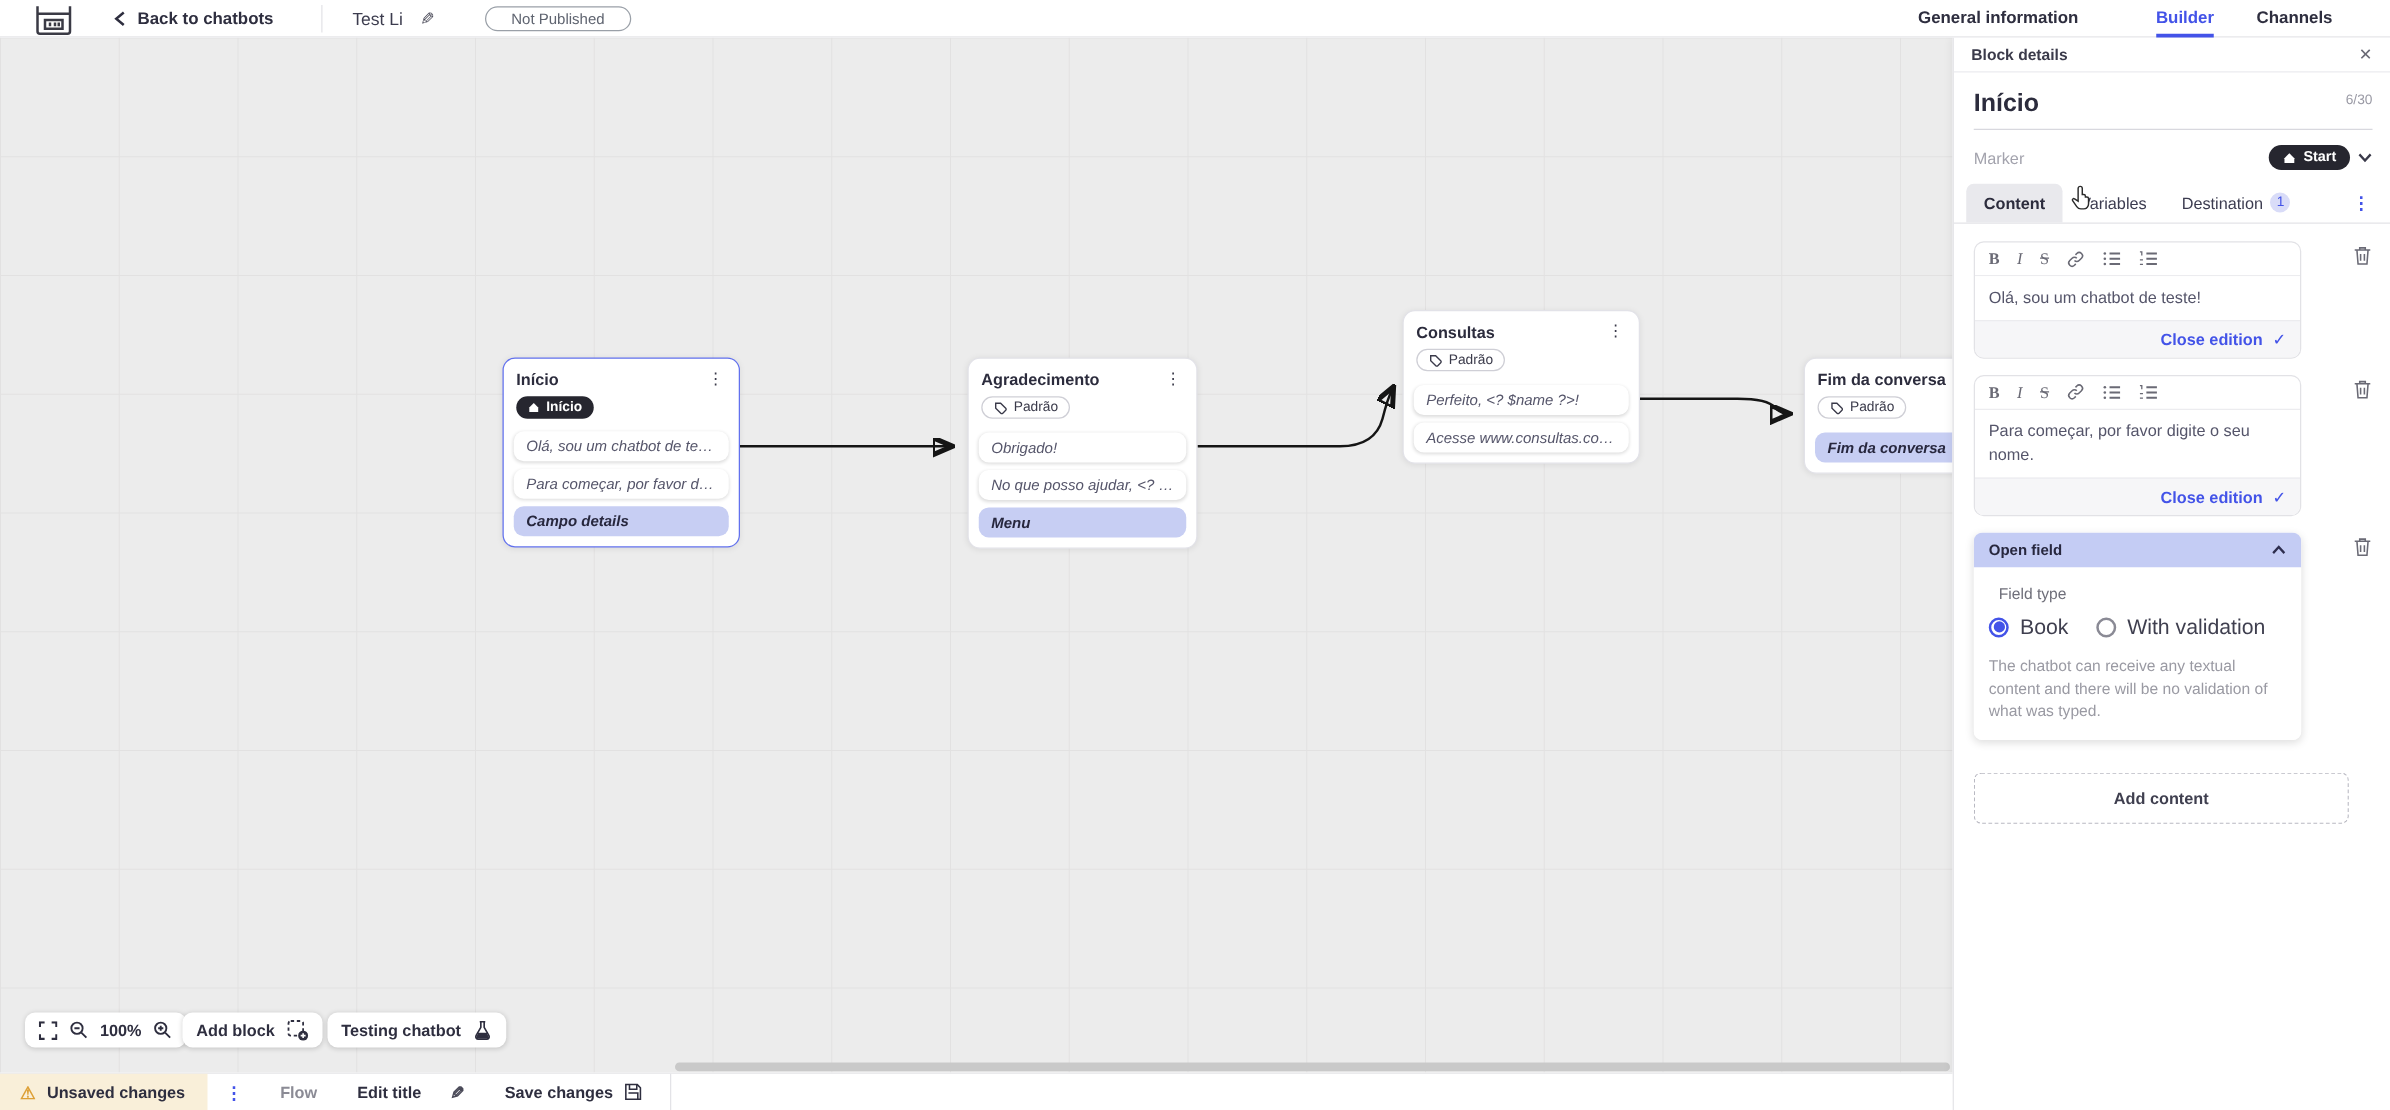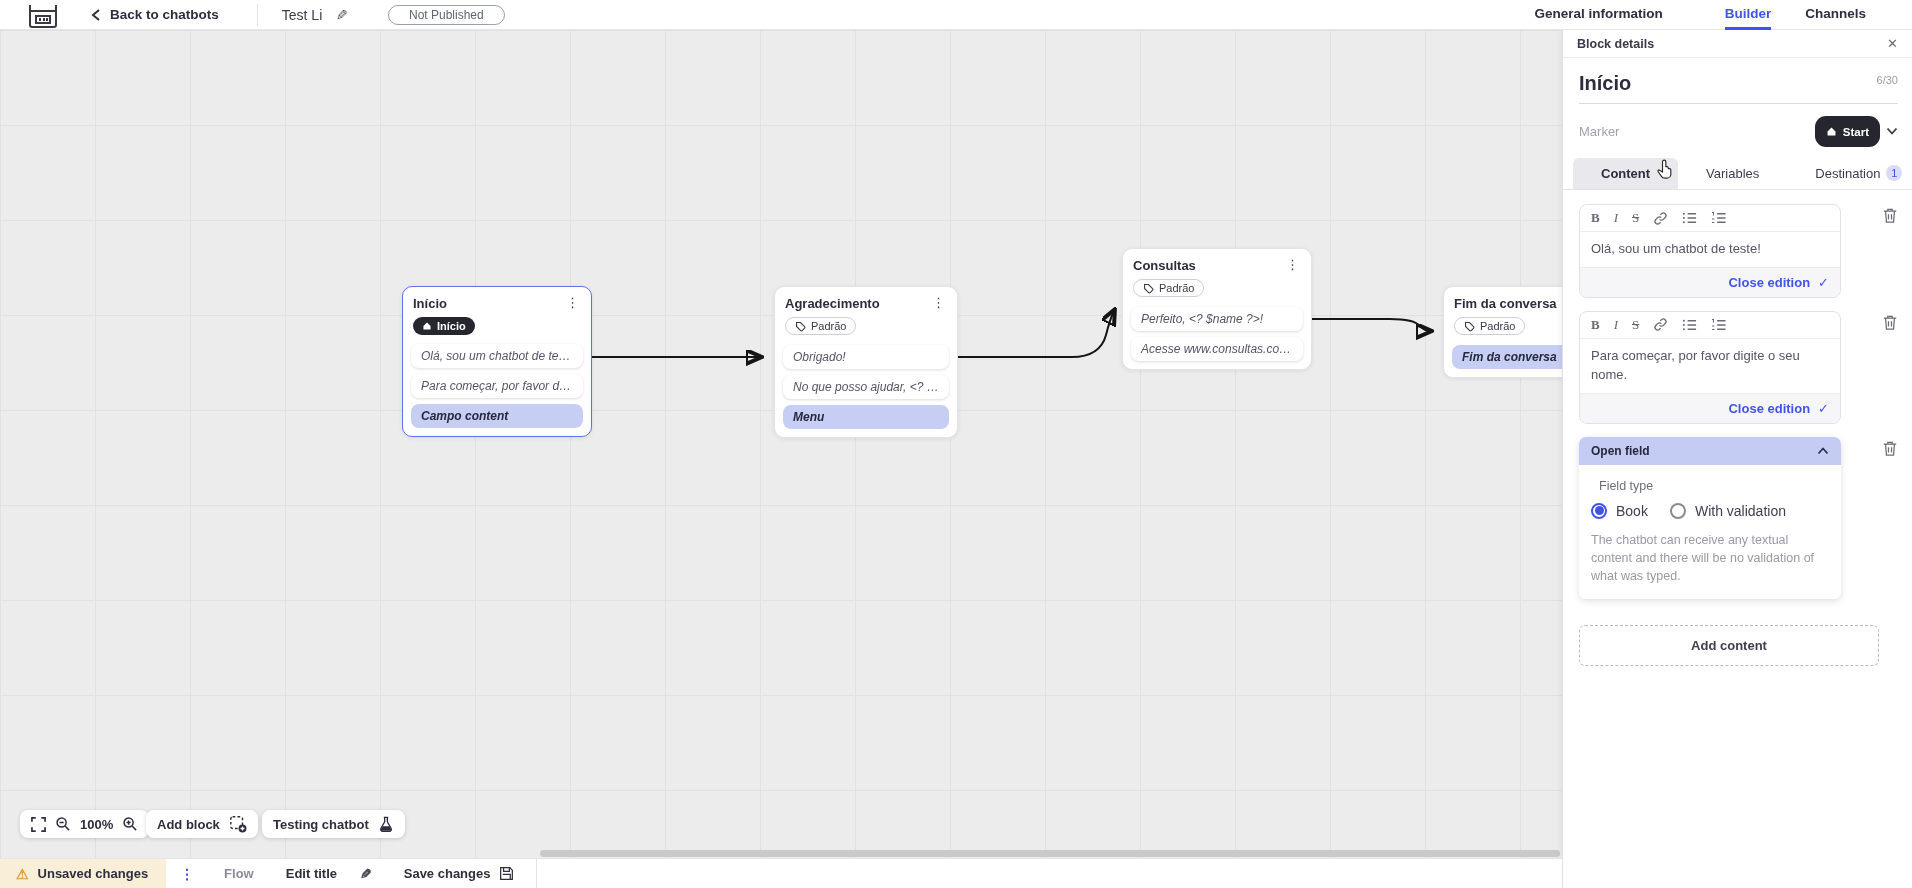--- a/index.html
+++ b/index.html
@@ -48,23 +48,23 @@
   .panel-head{display:flex;align-items:center;justify-content:space-between;padding:6px 14px;border-bottom:1px solid #ececef;}
   .panel-head-label{font-size:12.5px;font-weight:700;color:#3a3a4a;}
   .close-x{font-size:13px;color:#6a6a75;cursor:pointer;}
   .name-row{display:flex;align-items:flex-start;justify-content:space-between;padding:14px 14px 0 16px;}
   .name-input{font-size:20px;font-weight:700;color:#2c2c3d;}
   .char-counter{font-size:11px;color:#9a9aa5;margin-top:2px;}
   .name-underline{margin:8px 14px 0 16px;border-bottom:1px solid #d8d8de;}
   .marker-row{display:flex;align-items:center;justify-content:space-between;padding:12px 14px 10px 16px;}
   .marker-label{font-size:13px;color:#a3a3ad;}
   .marker-right{display:flex;align-items:center;gap:6px;}
-  .start-pill{display:inline-flex;align-items:center;gap:6px;background:#26262f;color:#fff;font-size:11.5px;font-weight:700;border-radius:11px;height:31px;padding:0 11px;cursor:pointer;}
+  .start-pill{display:inline-flex;align-items:center;gap:6px;background:#26262f;color:#fff;font-size:11.5px;font-weight:700;border-radius:11px;height:20px;padding:0 11px;cursor:pointer;}
   .ptabs{display:flex;align-items:center;padding:0 10px 0 10px;border-bottom:1px solid #e4e4e8;position:relative;}
-  .ptab{padding:8px 28px;font-size:13px;color:#3c3c50;cursor:pointer;border-radius:6px 6px 0 0;display:flex;align-items:center;gap:6px;}
+  .ptab{padding:8px 14px;font-size:13px;color:#3c3c50;cursor:pointer;border-radius:6px 6px 0 0;display:flex;align-items:center;gap:6px;}
   .ptab.active{background:#e9e9ed;font-weight:700;color:#2c2c3d;}
   .num-badge{width:16px;height:16px;border-radius:50%;background:#d9dcf8;color:#4353e8;font-size:11px;display:flex;align-items:center;justify-content:center;}
   .ptabs .kebab{margin-left:auto;color:#4353e8;font-weight:700;font-size:14px;padding-right:6px;}
   .cursor{position:absolute;left:92px;top:2px;width:20px;height:22px;z-index:5;pointer-events:none;}
 
   .panel-body{padding:14px 14px 0 16px;}
   .ed-row{display:flex;align-items:flex-start;margin-bottom:13px;}
   .editor{width:262px;border:1px solid #e2e2e6;border-radius:8px;overflow:hidden;background:#fff;}
   .ed-toolbar{display:flex;align-items:center;gap:14px;padding:5px 11px;border-bottom:1px solid #ececef;color:#6a6a75;}
   .tb{font-size:13px;cursor:pointer;color:#6a6a75;font-family:"Liberation Serif",serif;}
@@ -73,21 +73,21 @@
   .ed-footer{background:#f6f6f8;border-top:1px solid #ececef;padding:7px 11px;text-align:right;font-size:13px;font-weight:700;color:#4353e8;cursor:pointer;}
   .ed-footer .chk{margin-left:8px;font-weight:400;}
   .trash-col{margin-left:auto;padding-top:3px;cursor:pointer;}
 
   .openfield{width:262px;border-radius:7px;box-shadow:0 2px 7px rgba(0,0,0,.13);overflow:hidden;}
   .of-head{background:#c4ccf4;display:flex;align-items:center;justify-content:space-between;padding:7px 12px;cursor:pointer;}
   .of-title{font-size:12px;font-weight:700;color:#27273e;}
   .of-body{background:#fff;padding:12px 12px 14px 12px;}
   .field-type-label{font-size:12.5px;color:#6f6f7a;margin:2px 0 10px 8px;}
   .radio-row{display:flex;align-items:center;gap:22px;margin-bottom:12px;}
-  .radio-opt{display:flex;align-items:flex-start;gap:9px;font-size:14px;color:#3f3f4f;cursor:pointer;}
+  .radio-opt{display:flex;align-items:center;gap:9px;font-size:17px;color:#3f3f4f;cursor:pointer;}
   .radio{width:16px;height:16px;border-radius:50%;border:2px solid #8a8a95;background:#fff;display:flex;align-items:center;justify-content:center;}
   .radio.sel{border-color:#4353e8;}
   .radio.sel::after{content:"";width:9px;height:9px;border-radius:50%;background:#4353e8;}
   .of-helper{font-size:12.5px;color:#9a9aa3;line-height:1.45;}
 
   .add-content{margin:26px 14px 0 16px;width:300px;border:1.5px dashed #b9b9c2;border-radius:6px;padding:12px;text-align:center;font-size:13px;font-weight:700;color:#3f3f4f;cursor:pointer;}
 
   
   .statusbar{position:absolute;left:0;top:858px;width:1562px;height:30px;background:#fff;border-top:1px solid #e5e5e8;display:flex;align-items:center;z-index:35;font-size:13px;}
   .unsaved{height:100%;background:#f9efd9;display:flex;align-items:center;gap:9px;padding:0 18px 0 16px;font-weight:700;color:#2e2e3f;}
@@ -148,21 +148,21 @@
     </div>
     <span class="pill dark">
       <svg width="10" height="10" viewBox="0 0 14 14">
           <path d="M2 7l5-5 5 5v5H2z" fill="#fff"></path>
         </svg>
       <span>Início</span>
     </span>
     <div class="block-items">
       <div class="bitem">Olá, sou um chatbot de teste!</div>
       <div class="bitem">Para começar, por favor digite o ...</div>
-      <div class="bitem field">Campo content</div>
+      <div class="bitem field">Campo details</div>
     </div>
   </div>
 
   <div class="block" style="left:774px;top:256px;width:184px;">
     <div class="block-head">
       <span class="block-title">Agradecimento</span>
       <span class="kebab">⋮</span>
     </div>
     <span class="pill outline">
       <svg width="11" height="11" viewBox="0 0 14 14">

